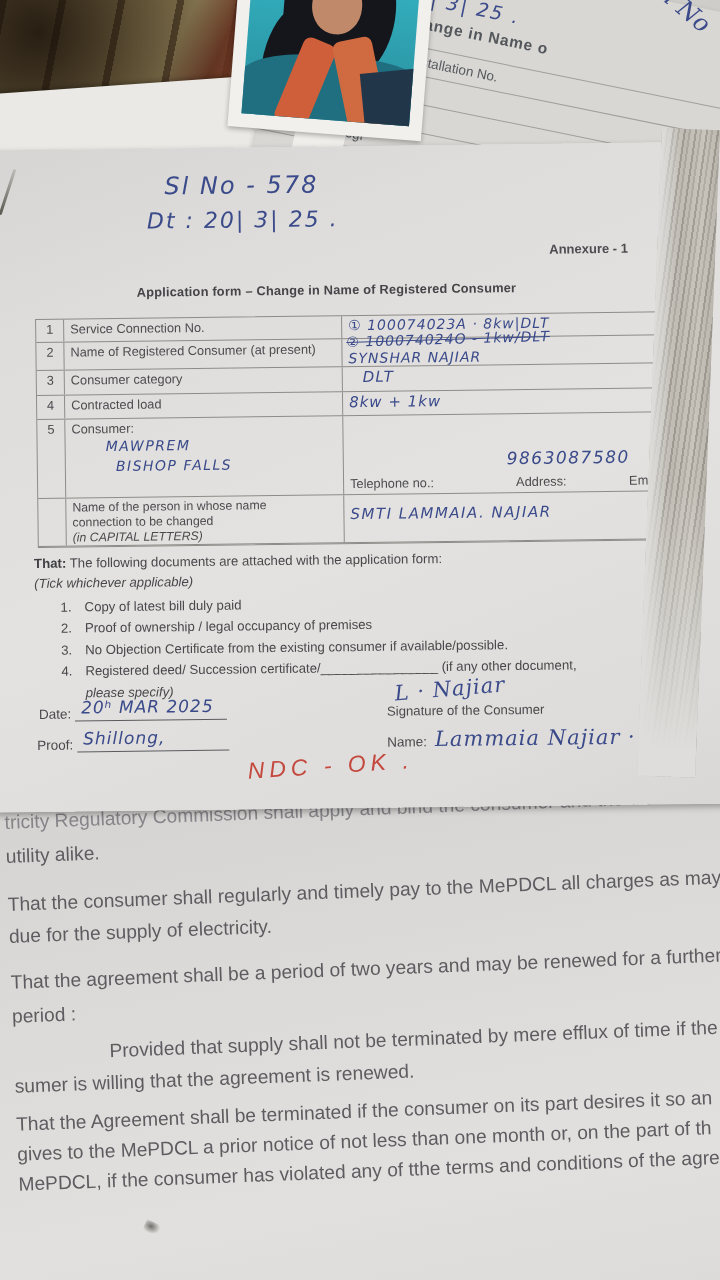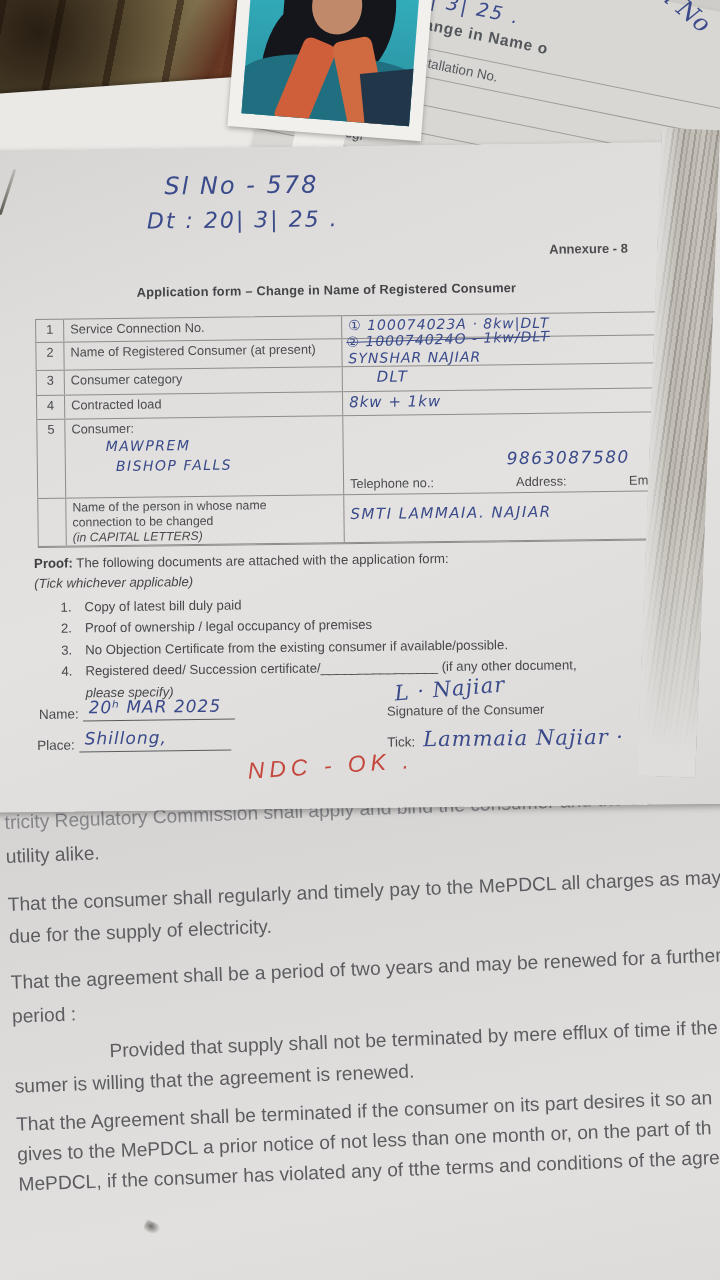--- a/index.html
+++ b/index.html
@@ -175,21 +175,21 @@
       <div class="ph-face"></div>
       <div class="ph-sash"></div>
       <div class="ph-sash2"></div>
       <div class="ph-navy"></div>
     </div>
   </div>
 
   <div class="doc">
     <div class="hw serial-hw">Sl No - 578</div>
     <div class="hw date-hw">Dt : 20| 3| 25 .</div>
-    <div class="annexure">Annexure - 8</div>
+    <div class="annexure">Annexure - 1</div>
     <div class="title">Application form – Change in Name of Registered Consumer</div>
 
     <div class="ftable">
       <div class="tr" style="height:22px">
         <div class="td-no">1</div>
         <div class="td-label">Service Connection No.</div>
         <div class="td-value">
           <span class="hw val">① 100074023A · 8kw|DLT</span>
           <span class="hw struck">② 100074024O - 1kw/DLT</span>
         </div>
@@ -198,21 +198,21 @@
         <div class="td-no">2</div>
         <div class="td-label">Name of Registered Consumer (at present)</div>
         <div class="td-value">
           <div class="hw val" style="padding-top:10px">SYNSHAR  NAJIAR</div>
         </div>
       </div>
       <div class="tr" style="height:24px">
         <div class="td-no">3</div>
         <div class="td-label">Consumer category</div>
         <div class="td-value">
-          <span class="hw val" style="margin-left:28px;font-size:15px">DLT</span>
+          <span class="hw val" style="margin-left:14px;font-size:15px">DLT</span>
         </div>
       </div>
       <div class="tr" style="height:23px">
         <div class="td-no">4</div>
         <div class="td-label">Contracted load</div>
         <div class="td-value">
           <span class="hw val" style="font-size:15px">8kw + 1kw</span>
         </div>
       </div>
       <div class="tr" style="height:78px">
@@ -240,41 +240,41 @@
           <div>connection to be changed</div>
           <div class="r6-cap">(in CAPITAL LETTERS)</div>
         </div>
         <div class="td-value">
           <div class="hw r6-val">SMTI  LAMMAIA.  NAJIAR</div>
         </div>
       </div>
     </div>
 
     <div class="note">
-      <div class="n1"><b>Proof:</b><span> The following documents are attached with the application form:</span></div>
+      <div class="n1"><b>That:</b><span> The following documents are attached with the application form:</span></div>
       <div class="n2">(Tick whichever applicable)</div>
       <ol>
         <li><span class="num">1.</span><span>Copy of latest bill duly paid</span></li>
         <li><span class="num">2.</span><span>Proof of ownership / legal occupancy of premises</span></li>
         <li><span class="num">3.</span><span>No Objection Certificate from the existing consumer if available/possible.</span></li>
         <li><span class="num">4.</span><span>Registered deed/ Succession certificate/________________ (if any other document,</span></li>
       </ol>
       <div class="cont">please specify)</div>
     </div>
 
     <div class="f-date">
-      <span>Name:</span><span class="uline"><span class="hw">20ʰ MAR 2025</span></span>
+      <span>Date:</span><span class="uline"><span class="hw">20ʰ MAR 2025</span></span>
     </div>
     <div class="f-place">
-      <span>Place:</span><span class="uline"><span class="hw">Shillong,</span></span>
+      <span>Proof:</span><span class="uline"><span class="hw">Shillong,</span></span>
     </div>
     <div class="sig-script">L · Najiar</div>
     <div class="sig-label">Signature of the Consumer</div>
     <div class="f-name">
-      <span>Tick:</span><span class="name-script">Lammaia  Najiar ·</span>
+      <span>Name:</span><span class="name-script">Lammaia  Najiar ·</span>
     </div>
     <div class="stamp">NDC - OK .</div>
   </div>
 
   <div class="lower">
     <div class="tear"></div>
     <div class="agree">
       <p class="faded" style="top:4px">tricity Regulatory Commission shall apply and bind the consumer and the distribution</p>
       <p style="top:38px">utility alike.</p>
       <p style="top:86px">That the consumer shall regularly and timely pay to the MePDCL all charges as may be</p>

